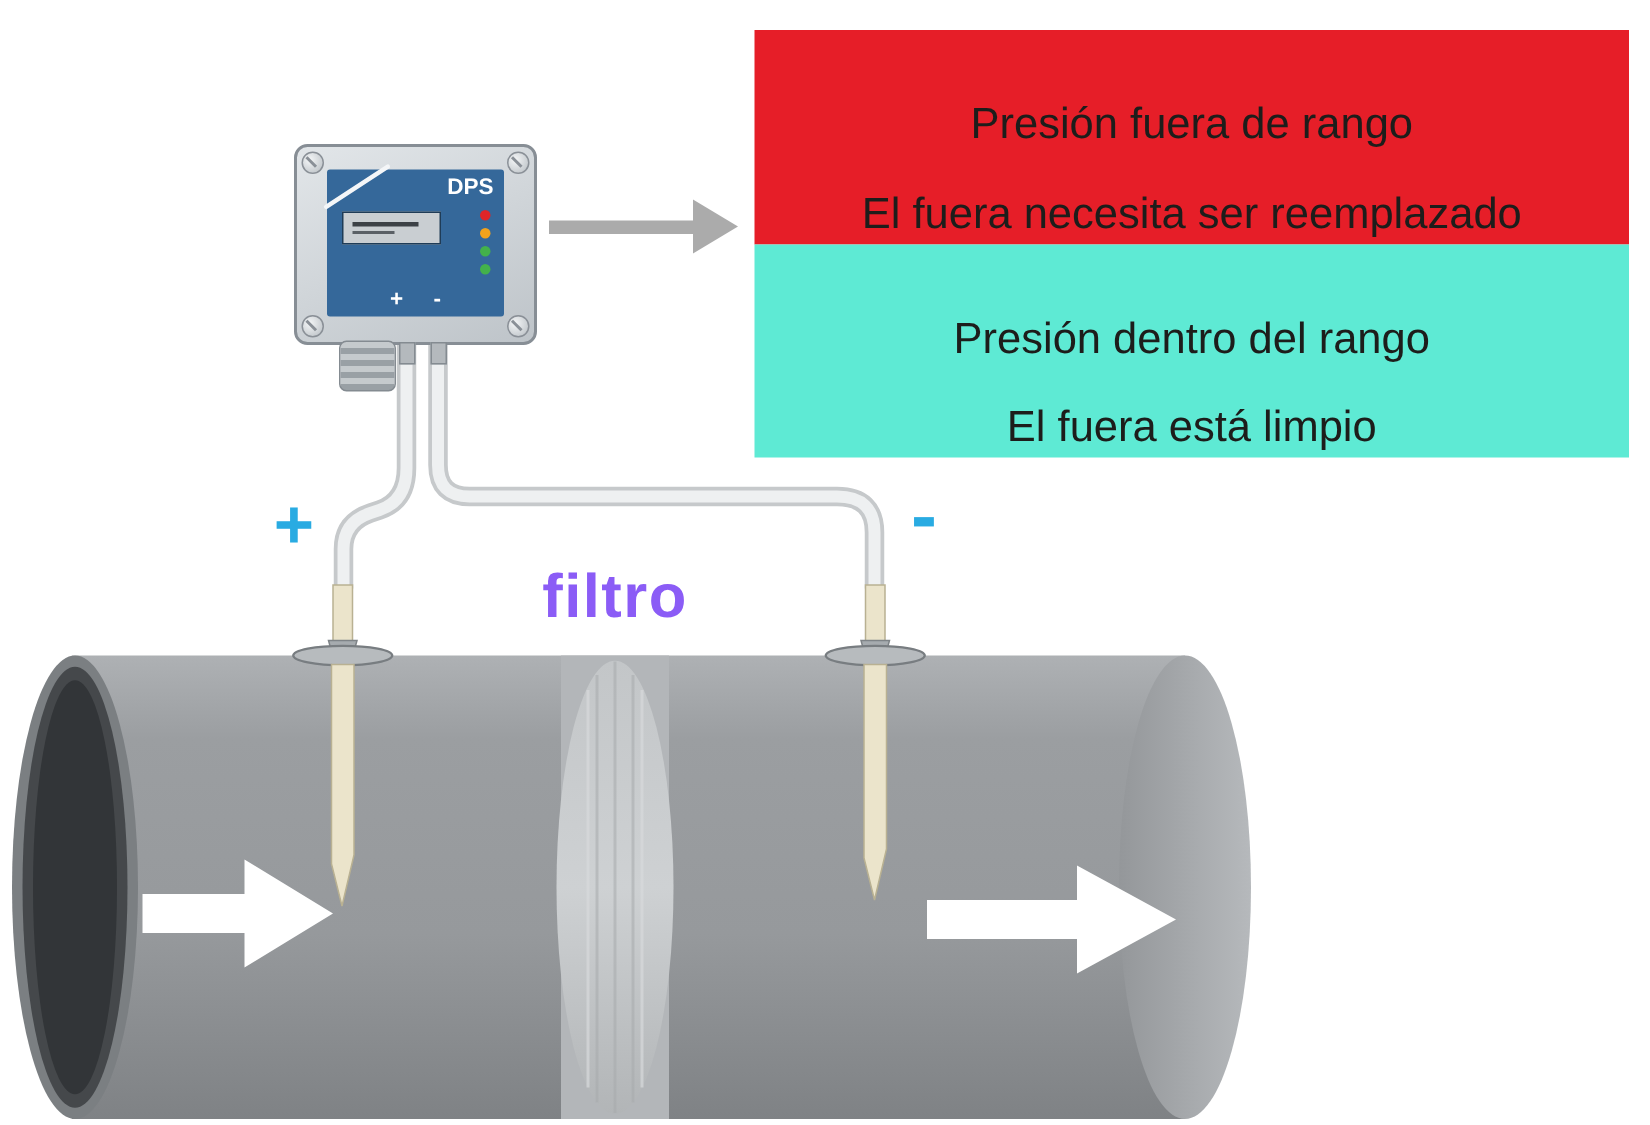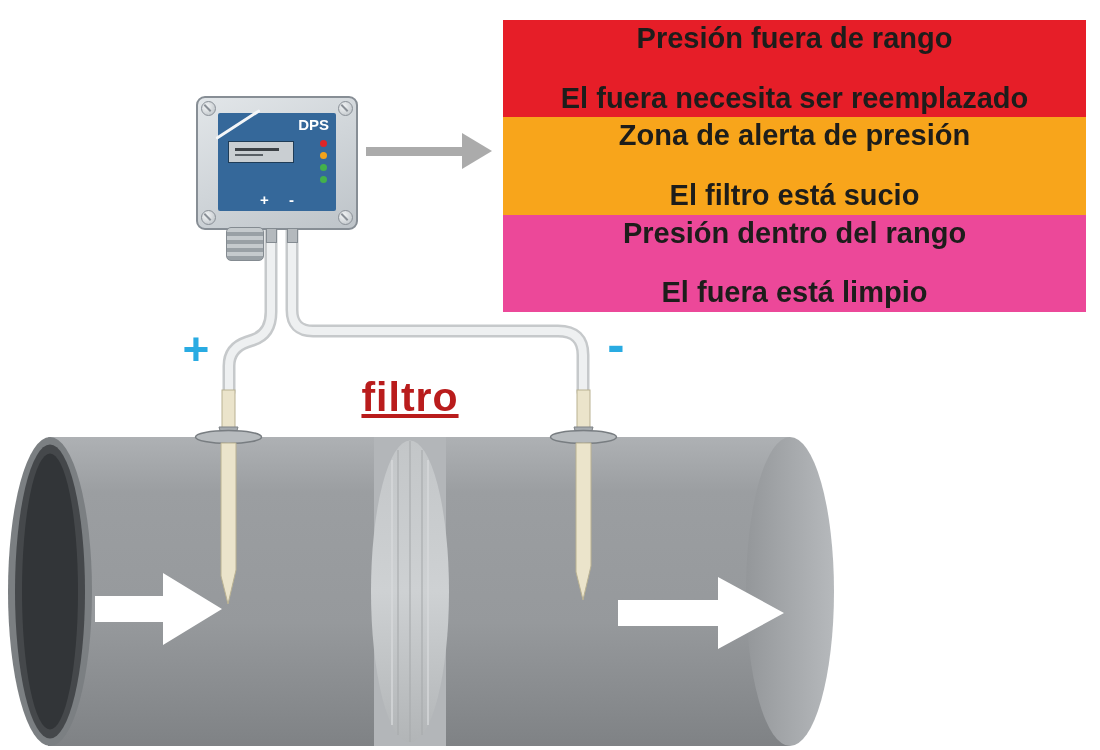--- a/index.html
+++ b/index.html
@@ -6,21 +6,21 @@
   .stage{position:relative;width:1100px;height:750px;background:#ffffff;overflow:hidden;
          font-family:"Liberation Sans",sans-serif;}
 
   
   .art{position:absolute;left:0;top:0;z-index:0;}
 
   
   .legend{position:absolute;left:503px;top:20px;width:583px;height:285px;z-index:2;
           display:flex;flex-direction:column;}
   .band{flex:1;display:flex;flex-direction:column;align-items:center;justify-content:flex-end;
-        font-size:29px;line-height:1.3;font-weight:700;gap:22px;}
+        font-size:29px;line-height:1.3;font-weight:400;gap:22px;}
 
   
   .harrow-shaft{position:absolute;left:366px;top:147px;width:98px;height:9px;background:#ababab;z-index:1;}
   .harrow-head{position:absolute;left:462px;top:133px;width:0;height:0;z-index:1;
                border-left:30px solid #ababab;border-top:18px solid transparent;border-bottom:18px solid transparent;}
 
   
   .device{position:absolute;left:196px;top:96px;width:158px;height:130px;z-index:2;
           background:linear-gradient(155deg,#e2e6e9,#bec4c9);border:2px solid #878e95;border-radius:9px;}
   .screw{position:absolute;width:13px;height:13px;border-radius:50%;
@@ -116,25 +116,21 @@
       <ellipse cx="583.5" cy="437" rx="33" ry="6.5" fill="#b7bbbe" stroke="#787d81" stroke-width="1.5"></ellipse>
       <path d="M576 443 L591 443 L591 566 L583 600 L576 572 Z" fill="#ebe4cb" stroke="#b9b192" stroke-width="1"></path>
     </g>
   </svg>
 
   <div class="legend">
     <div class="band" style="background-color: rgb(230, 30, 40); color: rgb(29, 29, 27);">
       <div>Presión fuera de rango</div>
       <div>El fuera necesita ser reemplazado</div>
     </div>
-    <div class="band" style="background-color: rgb(248, 165, 27); color: rgb(29, 29, 27);">
-      <div>Zona de alerta de presión</div>
-      <div>El filtro está sucio</div>
-    </div>
-    <div class="band" style="background-color: #ec4899; color: rgb(29, 29, 27);">
+    <div class="band" style="background-color: #5eead4; color: rgb(29, 29, 27);">
       <div>Presión dentro del rango</div>
       <div>El fuera está limpio</div>
     </div>
   </div>
 
   <div class="harrow-shaft"></div>
   <div class="harrow-head"></div>
 
   <div class="device">
     <span class="screw tl">
@@ -164,15 +160,15 @@
       </div>
     </div>
 
     <span class="gland"></span>
     <span class="nipple n1"></span>
     <span class="nipple n2"></span>
   </div>
 
   <div class="cyanlbl lbl-plus" style="color: rgb(41, 171, 226);">+</div>
   <div class="cyanlbl lbl-minus" style="color: rgb(41, 171, 226);">-</div>
-  <div class="cyanlbl lbl-filtro" style="color: #b91c1c; text-decoration: underline;">filtro</div>
+  <div class="cyanlbl lbl-filtro" style="color: #8b5cf6;">filtro</div>
 
 </div>
 
 </body></html>

